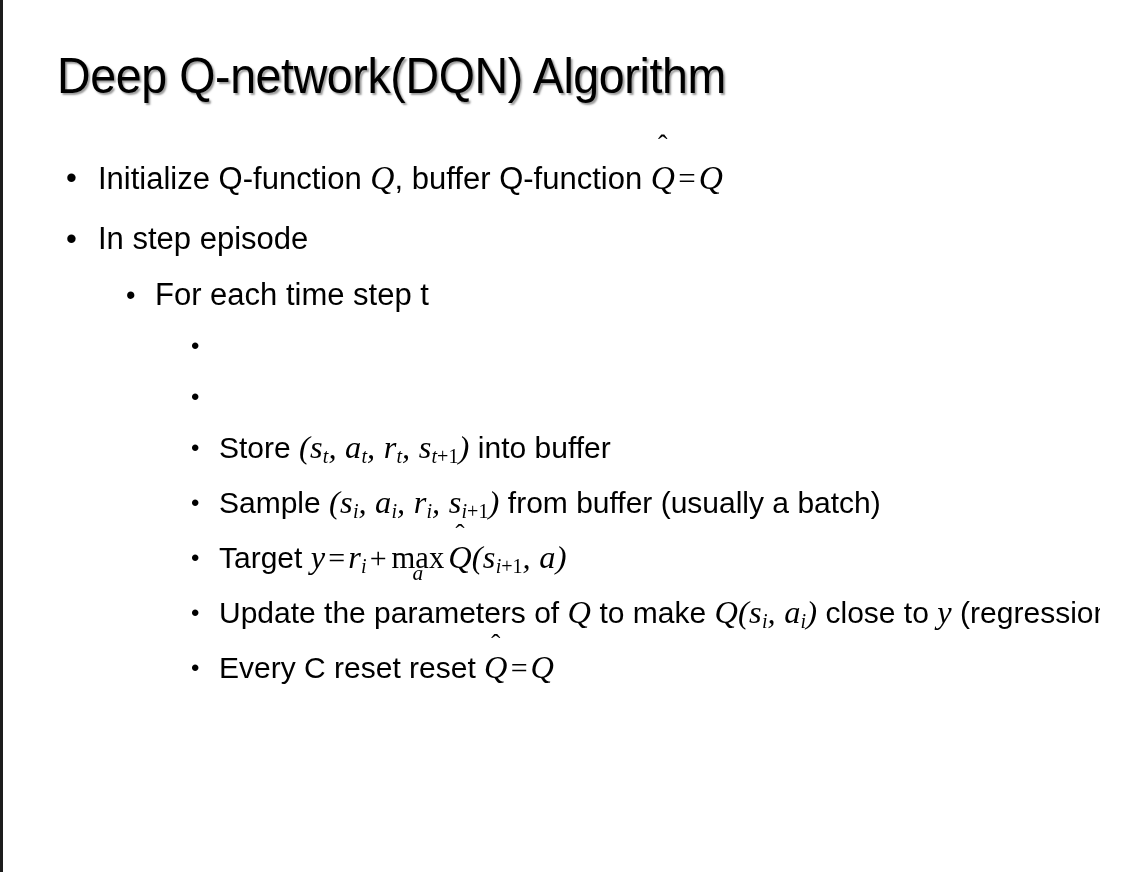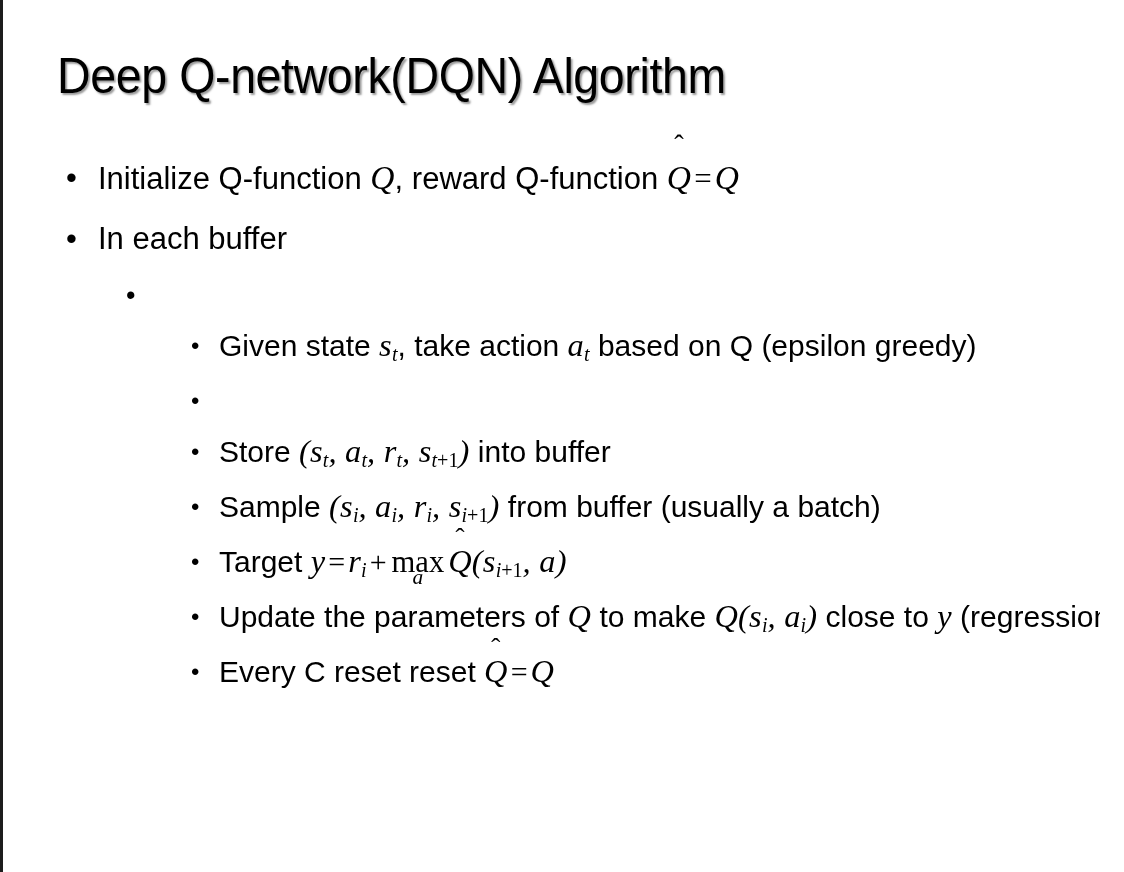--- a/index.html
+++ b/index.html
@@ -198,41 +198,41 @@
   <div class="slide-left-edge"></div>
 
   <div class="slide-title">Deep Q-network(DQN) Algorithm</div>
 
   <div class="body-area">
 
     <ul class="lvl lvl1">
 
       <li class="bullet">
         <span class="dot">•</span>
-        <span><span>Initialize Q-function </span><span class="math">Q</span><span>, reward Q-function </span><span class="math hat nowrap"><span>Q</span><span class="hat-mark">̂</span></span><span class="op">=</span><span class="math">Q</span></span>
-      </li>
-
-      <li class="bullet">
-        <span class="dot">•</span>
-        <span>In each buffer</span>
+        <span><span>Initialize Q-function </span><span class="math">Q</span><span>, buffer Q-function </span><span class="math hat nowrap"><span>Q</span><span class="hat-mark">̂</span></span><span class="op">=</span><span class="math">Q</span></span>
+      </li>
+
+      <li class="bullet">
+        <span class="dot">•</span>
+        <span>In step episode</span>
       </li>
     </ul>
 
     <ul class="lvl lvl2">
 
       <li class="bullet">
         <span class="dot">•</span>
+        <span>For each time step t</span>
       </li>
     </ul>
 
     <ul class="lvl lvl3">
 
       <li class="bullet">
         <span class="dot">•</span>
-        <span><span>Given state </span><span class="math nowrap"><span>s</span><sub class="sb">t</sub></span><span>, take action </span><span class="math nowrap"><span>a</span><sub class="sb">t</sub></span><span> based on Q (epsilon greedy)</span></span>
       </li>
 
       <li class="bullet">
         <span class="dot">•</span>
       </li>
 
       <li class="bullet">
         <span class="dot">•</span>
         <span><span>Store </span><span class="math">(</span><span class="math nowrap"><span>s</span><sub class="sb">t</sub></span><span class="math">, </span><span class="math nowrap"><span>a</span><sub class="sb">t</sub></span><span class="math">, </span><span class="math nowrap"><span>r</span><sub class="sb">t</sub></span><span class="math">, </span><span class="math nowrap"><span>s</span><sub class="sb"><span>t</span><span class="up">+1</span></sub></span><span class="math">)</span><span> into buffer</span></span>
       </li>

